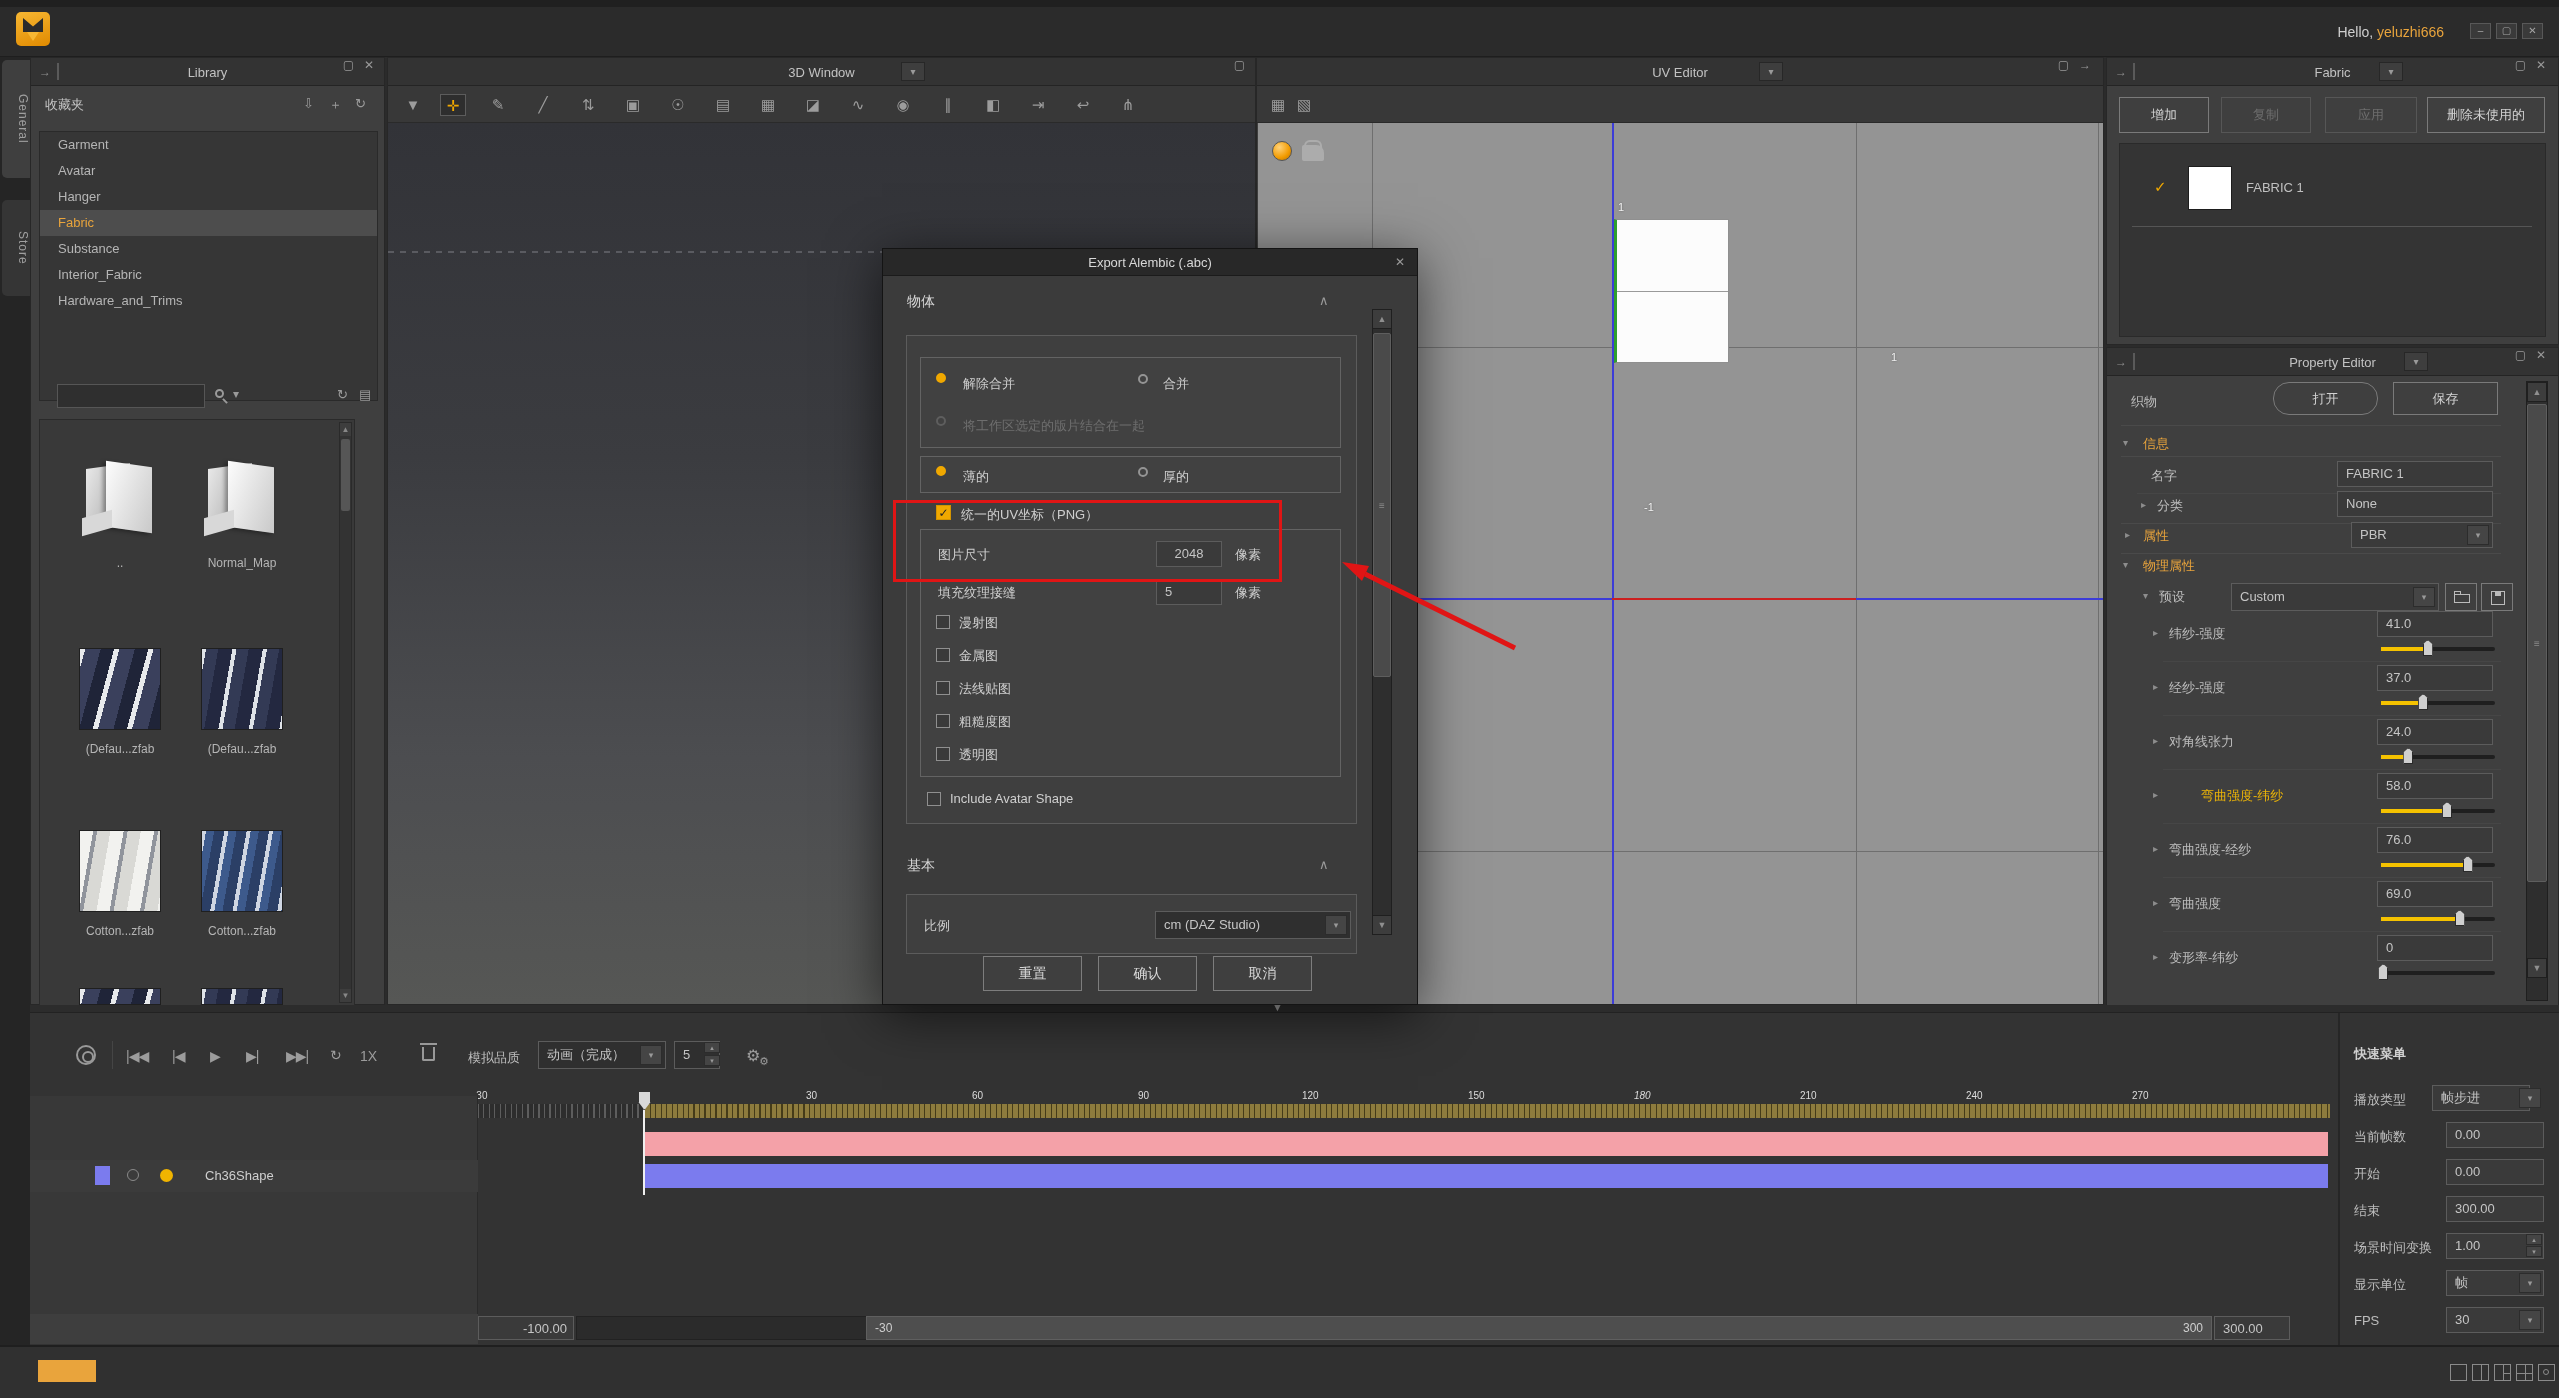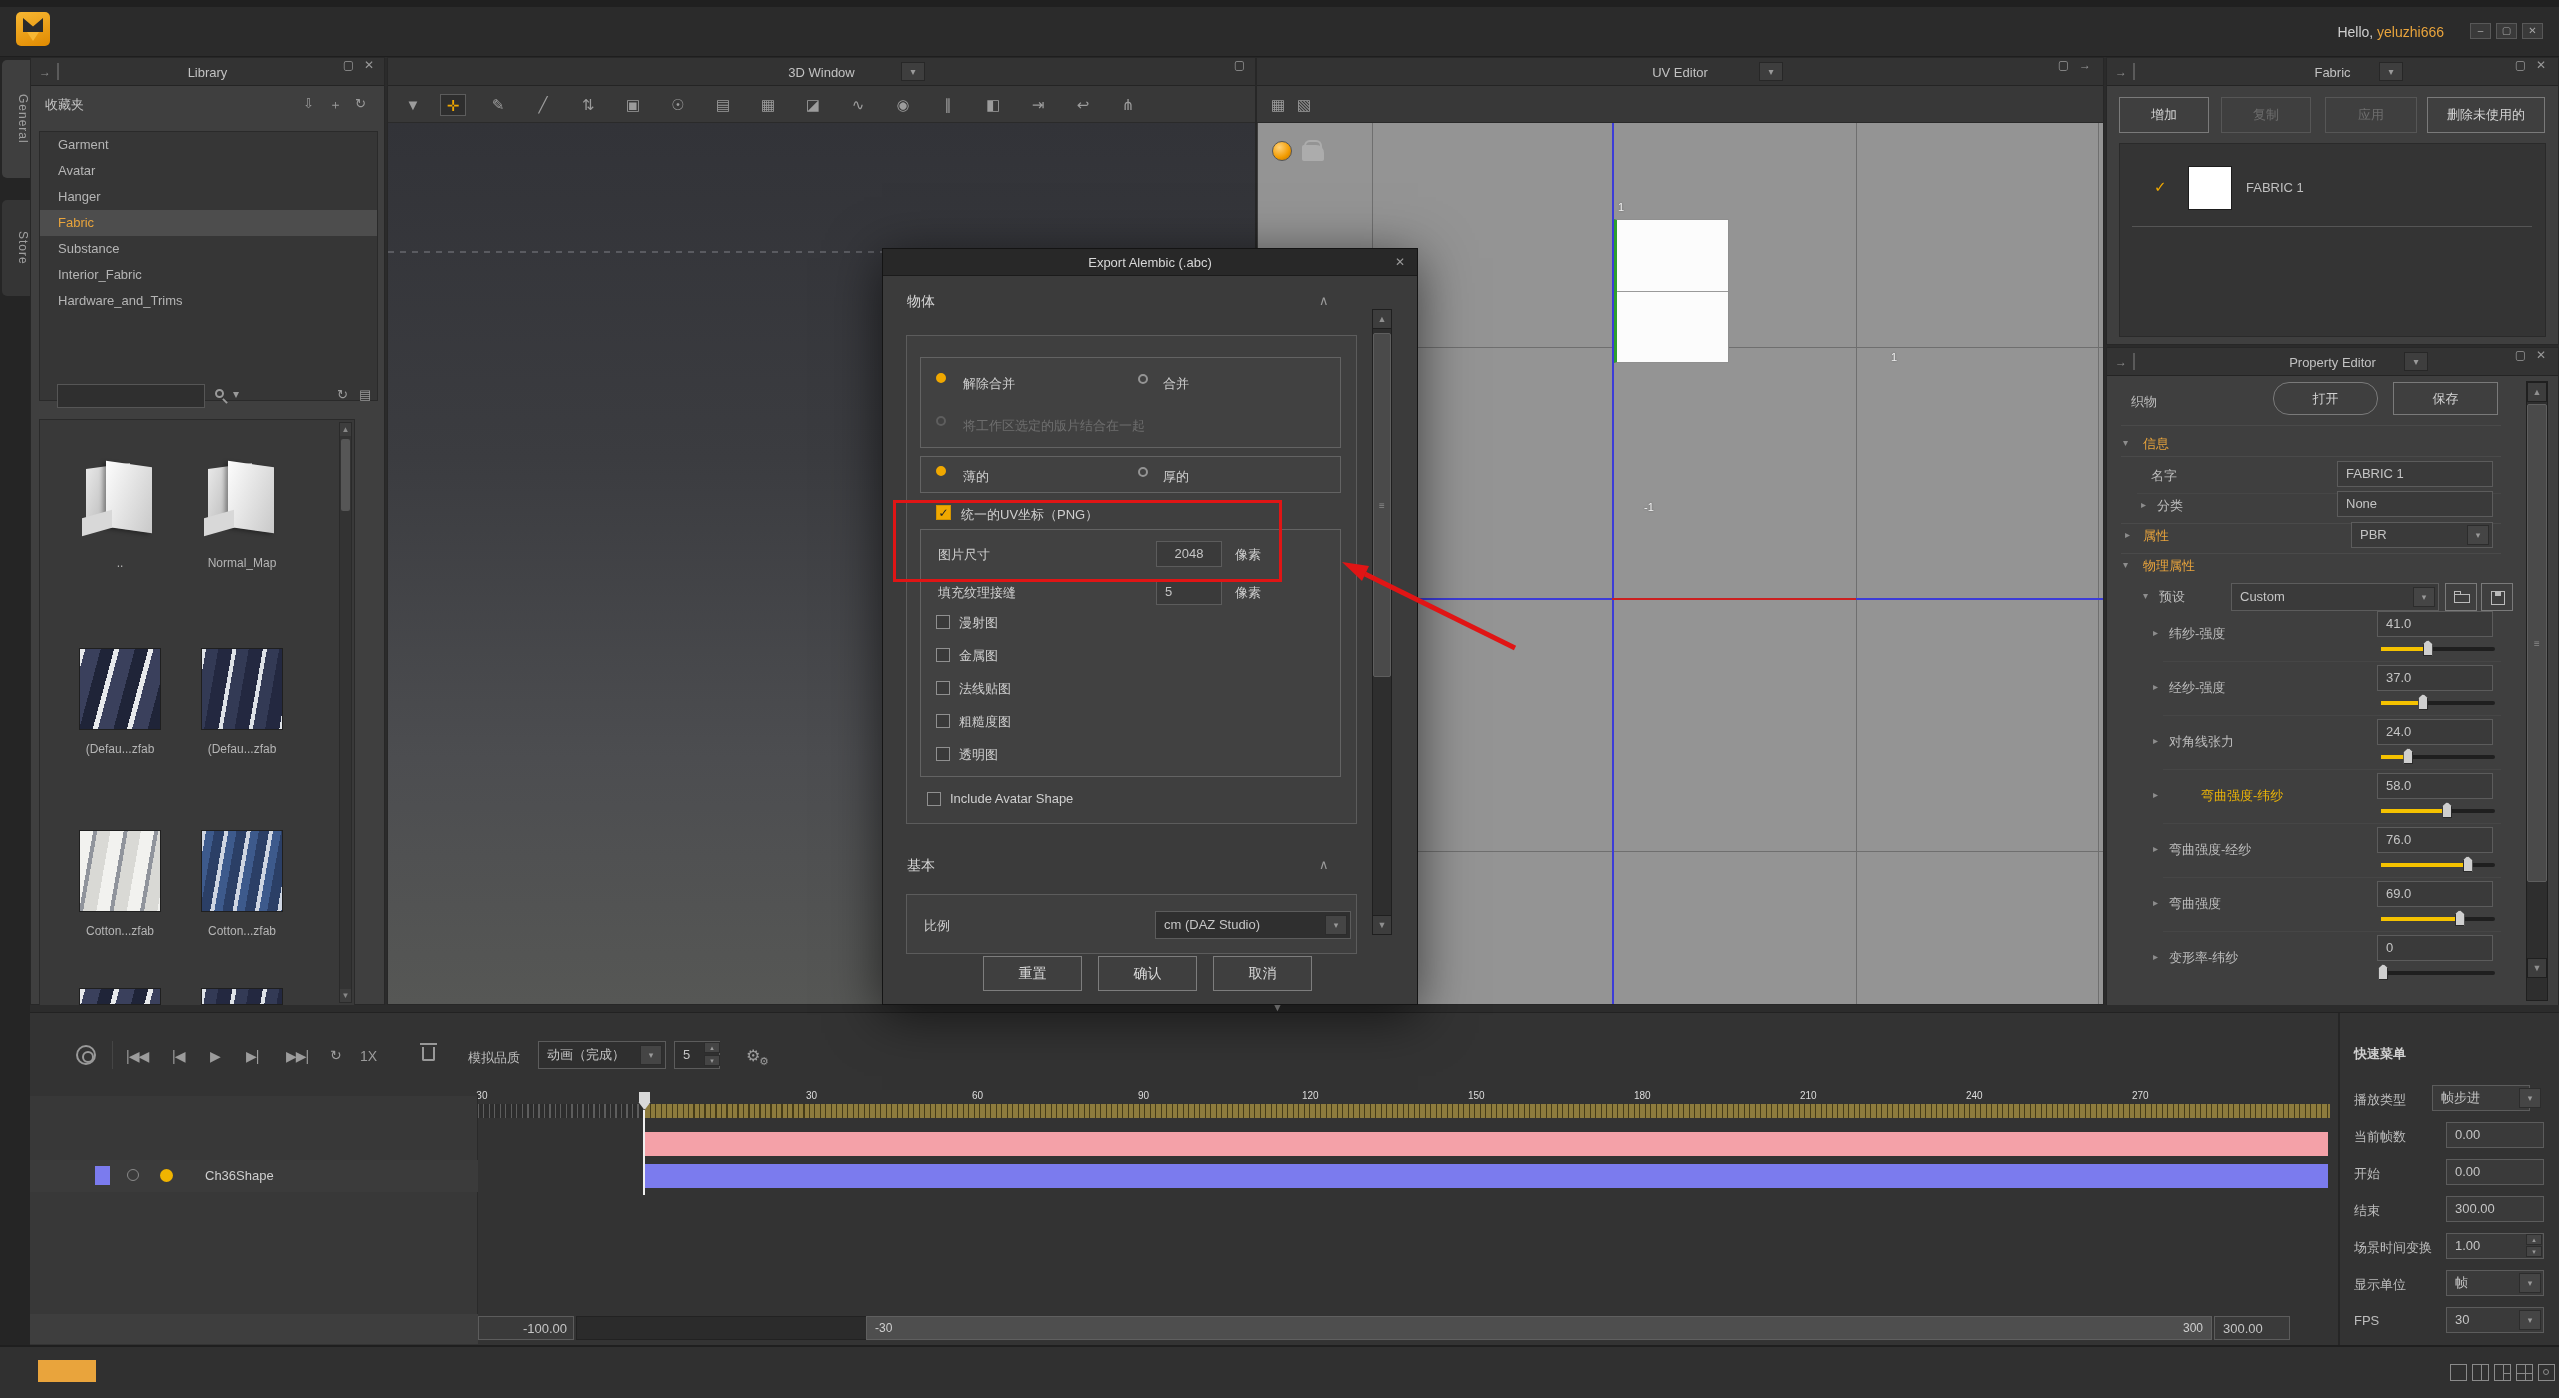--- a/index.html
+++ b/index.html
@@ -482,21 +482,21 @@
 
     <div class="ruler-dark" style="left:448px; top:91px; width:166px; height:14px;">
       <span class="rulnum" style="left:-5px;">-30</span>
     </div>
     <div class="ruler-gold" style="left:614px; top:91px; width:1686px; height:14px;">
       <span class="rulnum" style="left:162px;">30</span>
       <span class="rulnum" style="left:328px;">60</span>
       <span class="rulnum" style="left:494px;">90</span>
       <span class="rulnum" style="left:658px;">120</span>
       <span class="rulnum" style="left:824px;">150</span>
-      <span class="rulnum" style="left:990px;">180</span>
+      <span class="rulnum" style="left:990px;font-style:italic;">180</span>
       <span class="rulnum" style="left:1156px;">210</span>
       <span class="rulnum" style="left:1322px;">240</span>
       <span class="rulnum" style="left:1488px;">270</span>
     </div>
     <div class="playhead" style="left:608px; top:78px;"></div>
     <div class="phline" style="left:613px; top:97px; height:85px;"></div>
 
     <div class="abs" style="left:0; top:83px; width:448px; height:232px; background:#383838; border-right:1px solid #2a2a2a;"></div>
     <div class="trackrow" style="top:147px; background:#3b3b3b;">
       <div class="swatch" style="left:65px; top:6px; background:#7b7bee;"></div>

